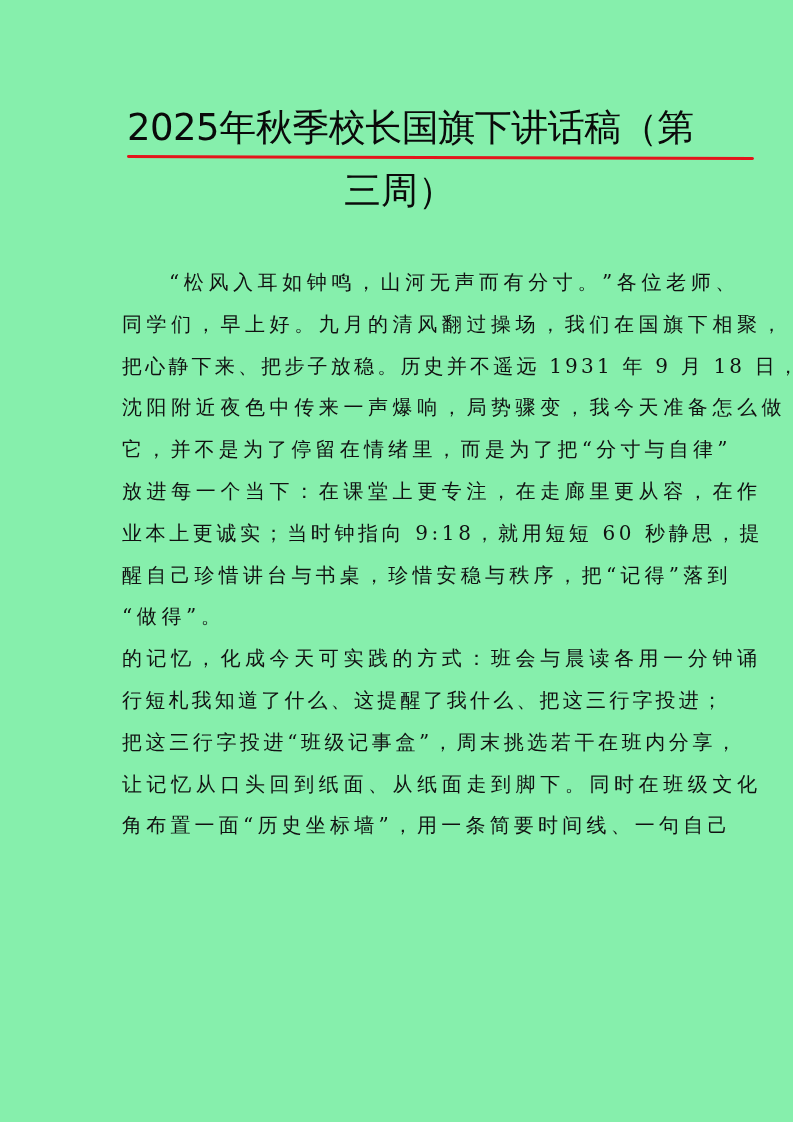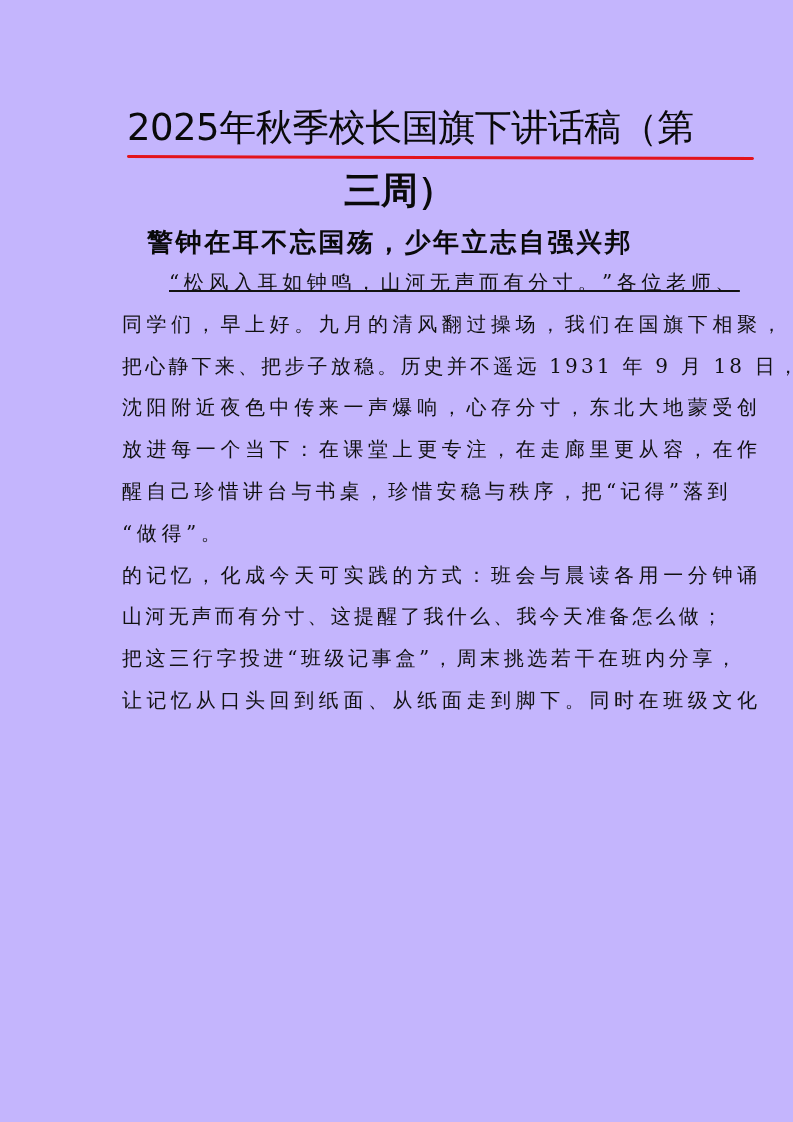--- a/index.html
+++ b/index.html
@@ -12,21 +12,21 @@
     height: 1122px;
     position: relative;
     overflow: hidden;
     font-family: "DejaVu Serif", "Liberation Serif", serif;
     color: #111111;
   }
   .page {
     position: absolute;
     left: 0; top: 0;
     width: 793px; height: 1122px;
-    background: #c4b5fd;
+    background: #86efac;
   }
   .title-line1 {
     position: absolute;
     left: 127px;
     top: 104px;
     font-family: "DejaVu Sans", "Liberation Sans", sans-serif;
     font-size: 37px;
     line-height: 48px;
     color: #0a0a0a;
     white-space: nowrap;
@@ -45,21 +45,20 @@
   }
   .title-line2 {
     position: absolute;
     left: 344px;
     top: 167px;
     font-family: "DejaVu Sans", "Liberation Sans", sans-serif;
     font-size: 37px;
     line-height: 48px;
     color: #0a0a0a;
     white-space: nowrap;
-    font-weight: bold;
   }
   .subtitle {
     position: absolute;
     left: 147px;
     top: 224px;
     font-family: "DejaVu Serif", "Liberation Serif", serif;
     font-size: 26px;
     line-height: 36px;
     letter-spacing: 2.6px;
     color: #0a0a0a;
@@ -75,41 +74,42 @@
   .line {
     height: 41.8px;
     line-height: 41.8px;
     font-size: 20px;
     letter-spacing: 4.6px;
     white-space: nowrap;
     color: #111111;
   }
   .line.indent {
     padding-left: 47px;
-    text-decoration: underline;
   }
 </style>
 </head>
 <body>
 
 <div class="page">
 
   <div class="title-line1">2025年秋季校长国旗下讲话稿（第</div>
   <div class="title-rule"></div>
   <div class="title-line2">三周）</div>
 
-  <div class="subtitle">警钟在耳不忘国殇，少年立志自强兴邦</div>
 
   <div class="body-text">
     <div class="line indent">“松风入耳如钟鸣，山河无声而有分寸。”各位老师、</div>
     <div class="line">同学们，早上好。九月的清风翻过操场，我们在国旗下相聚，</div>
     <div class="line" style="letter-spacing:3.2px">把心静下来、把步子放稳。历史并不遥远 1931 年 9 月 18 日，</div>
-    <div class="line">沈阳附近夜色中传来一声爆响，心存分寸，东北大地蒙受创</div>
+    <div class="line">沈阳附近夜色中传来一声爆响，局势骤变，我今天准备怎么做</div>
+    <div class="line" style="letter-spacing:4.2px">它，并不是为了停留在情绪里，而是为了把“分寸与自律”</div>
     <div class="line">放进每一个当下：在课堂上更专注，在走廊里更从容，在作</div>
+    <div class="line" style="letter-spacing:3.6px">业本上更诚实；当时钟指向 9:18，就用短短 60 秒静思，提</div>
     <div class="line" style="letter-spacing:4.2px">醒自己珍惜讲台与书桌，珍惜安稳与秩序，把“记得”落到</div>
     <div class="line">“做得”。</div>
     <div class="line">的记忆，化成今天可实践的方式：班会与晨读各用一分钟诵</div>
-    <div class="line" style="letter-spacing:3.2px">山河无声而有分寸、这提醒了我什么、我今天准备怎么做；</div>
+    <div class="line" style="letter-spacing:3.2px">行短札我知道了什么、这提醒了我什么、把这三行字投进；</div>
     <div class="line" style="letter-spacing:3.6px">把这三行字投进“班级记事盒”，周末挑选若干在班内分享，</div>
     <div class="line">让记忆从口头回到纸面、从纸面走到脚下。同时在班级文化</div>
+    <div class="line" style="letter-spacing:4.2px">角布置一面“历史坐标墙”，用一条简要时间线、一句自己</div>
   </div>
 
 </div>
 
 </body></html>

